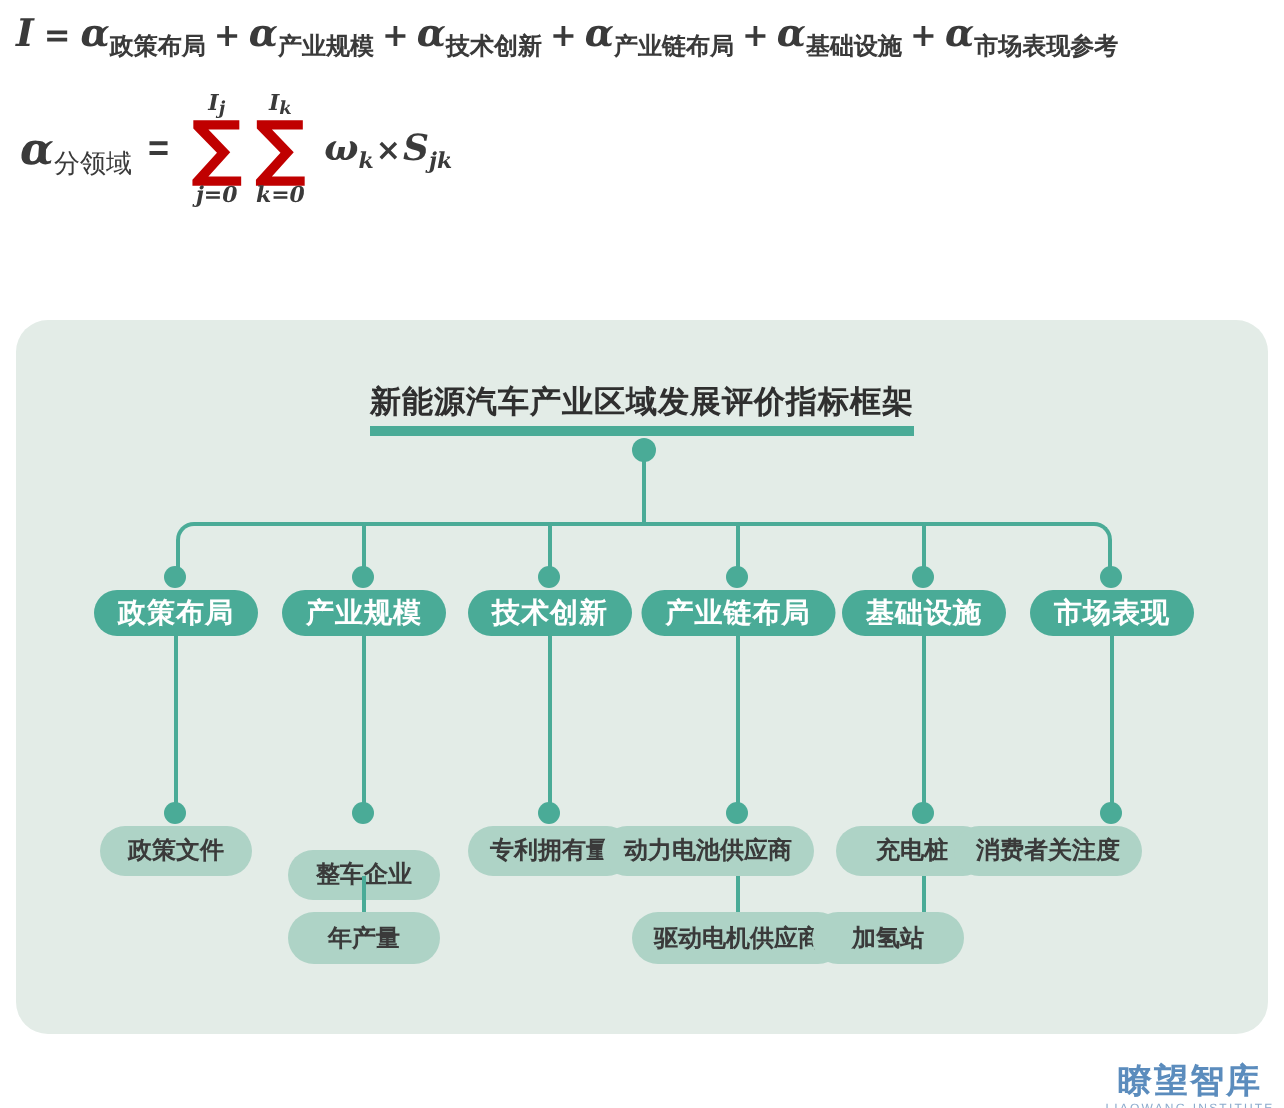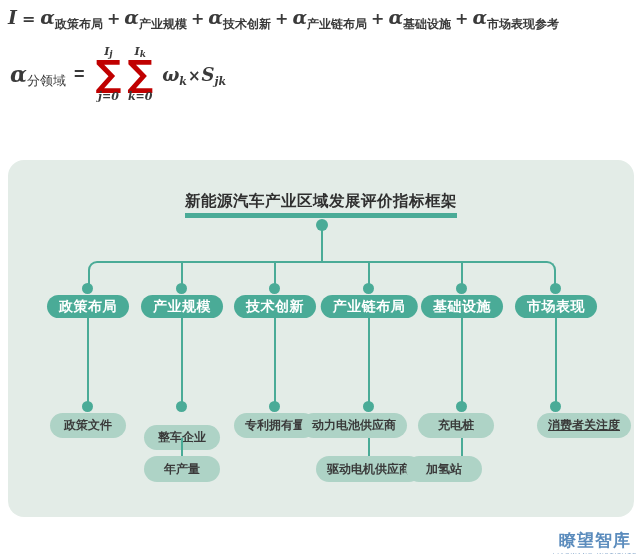--- a/index.html
+++ b/index.html
@@ -136,21 +136,21 @@
   <div class="dot" style="left:269px;top:401px;width:11px;height:11px;"></div>
   <div class="dot" style="left:363px;top:401px;width:11px;height:11px;"></div>
   <div class="dot" style="left:456px;top:401px;width:11px;height:11px;"></div>
   <div class="dot" style="left:550px;top:401px;width:11px;height:11px;"></div>
 
   <div class="pill sub-pill row1" style="left:88px;">政策文件</div>
   <div class="pill sub-pill row1" style="left:182px;margin-top:12px;">整车企业</div>
   <div class="pill sub-pill row1" style="left:275px;">专利拥有量</div>
   <div class="pill sub-pill row1" style="left:354px;">动力电池供应商</div>
   <div class="pill sub-pill row1" style="left:456px;">充电桩</div>
-  <div class="pill sub-pill row1" style="left:584px;text-decoration:underline;">消费者关注度</div>
+  <div class="pill sub-pill row1" style="left:524px;">消费者关注度</div>
 
   <div class="vline" style="left:181px;top:438px;height:19px;"></div>
   <div class="vline" style="left:368px;top:438px;height:19px;"></div>
   <div class="vline" style="left:461px;top:438px;height:19px;"></div>
 
   <div class="pill sub-pill row2" style="left:182px;">年产量</div>
   <div class="pill sub-pill row2" style="left:369px;">驱动电机供应商</div>
   <div class="pill sub-pill row2" style="left:444px;">加氢站</div>
 
   <div class="logo">

